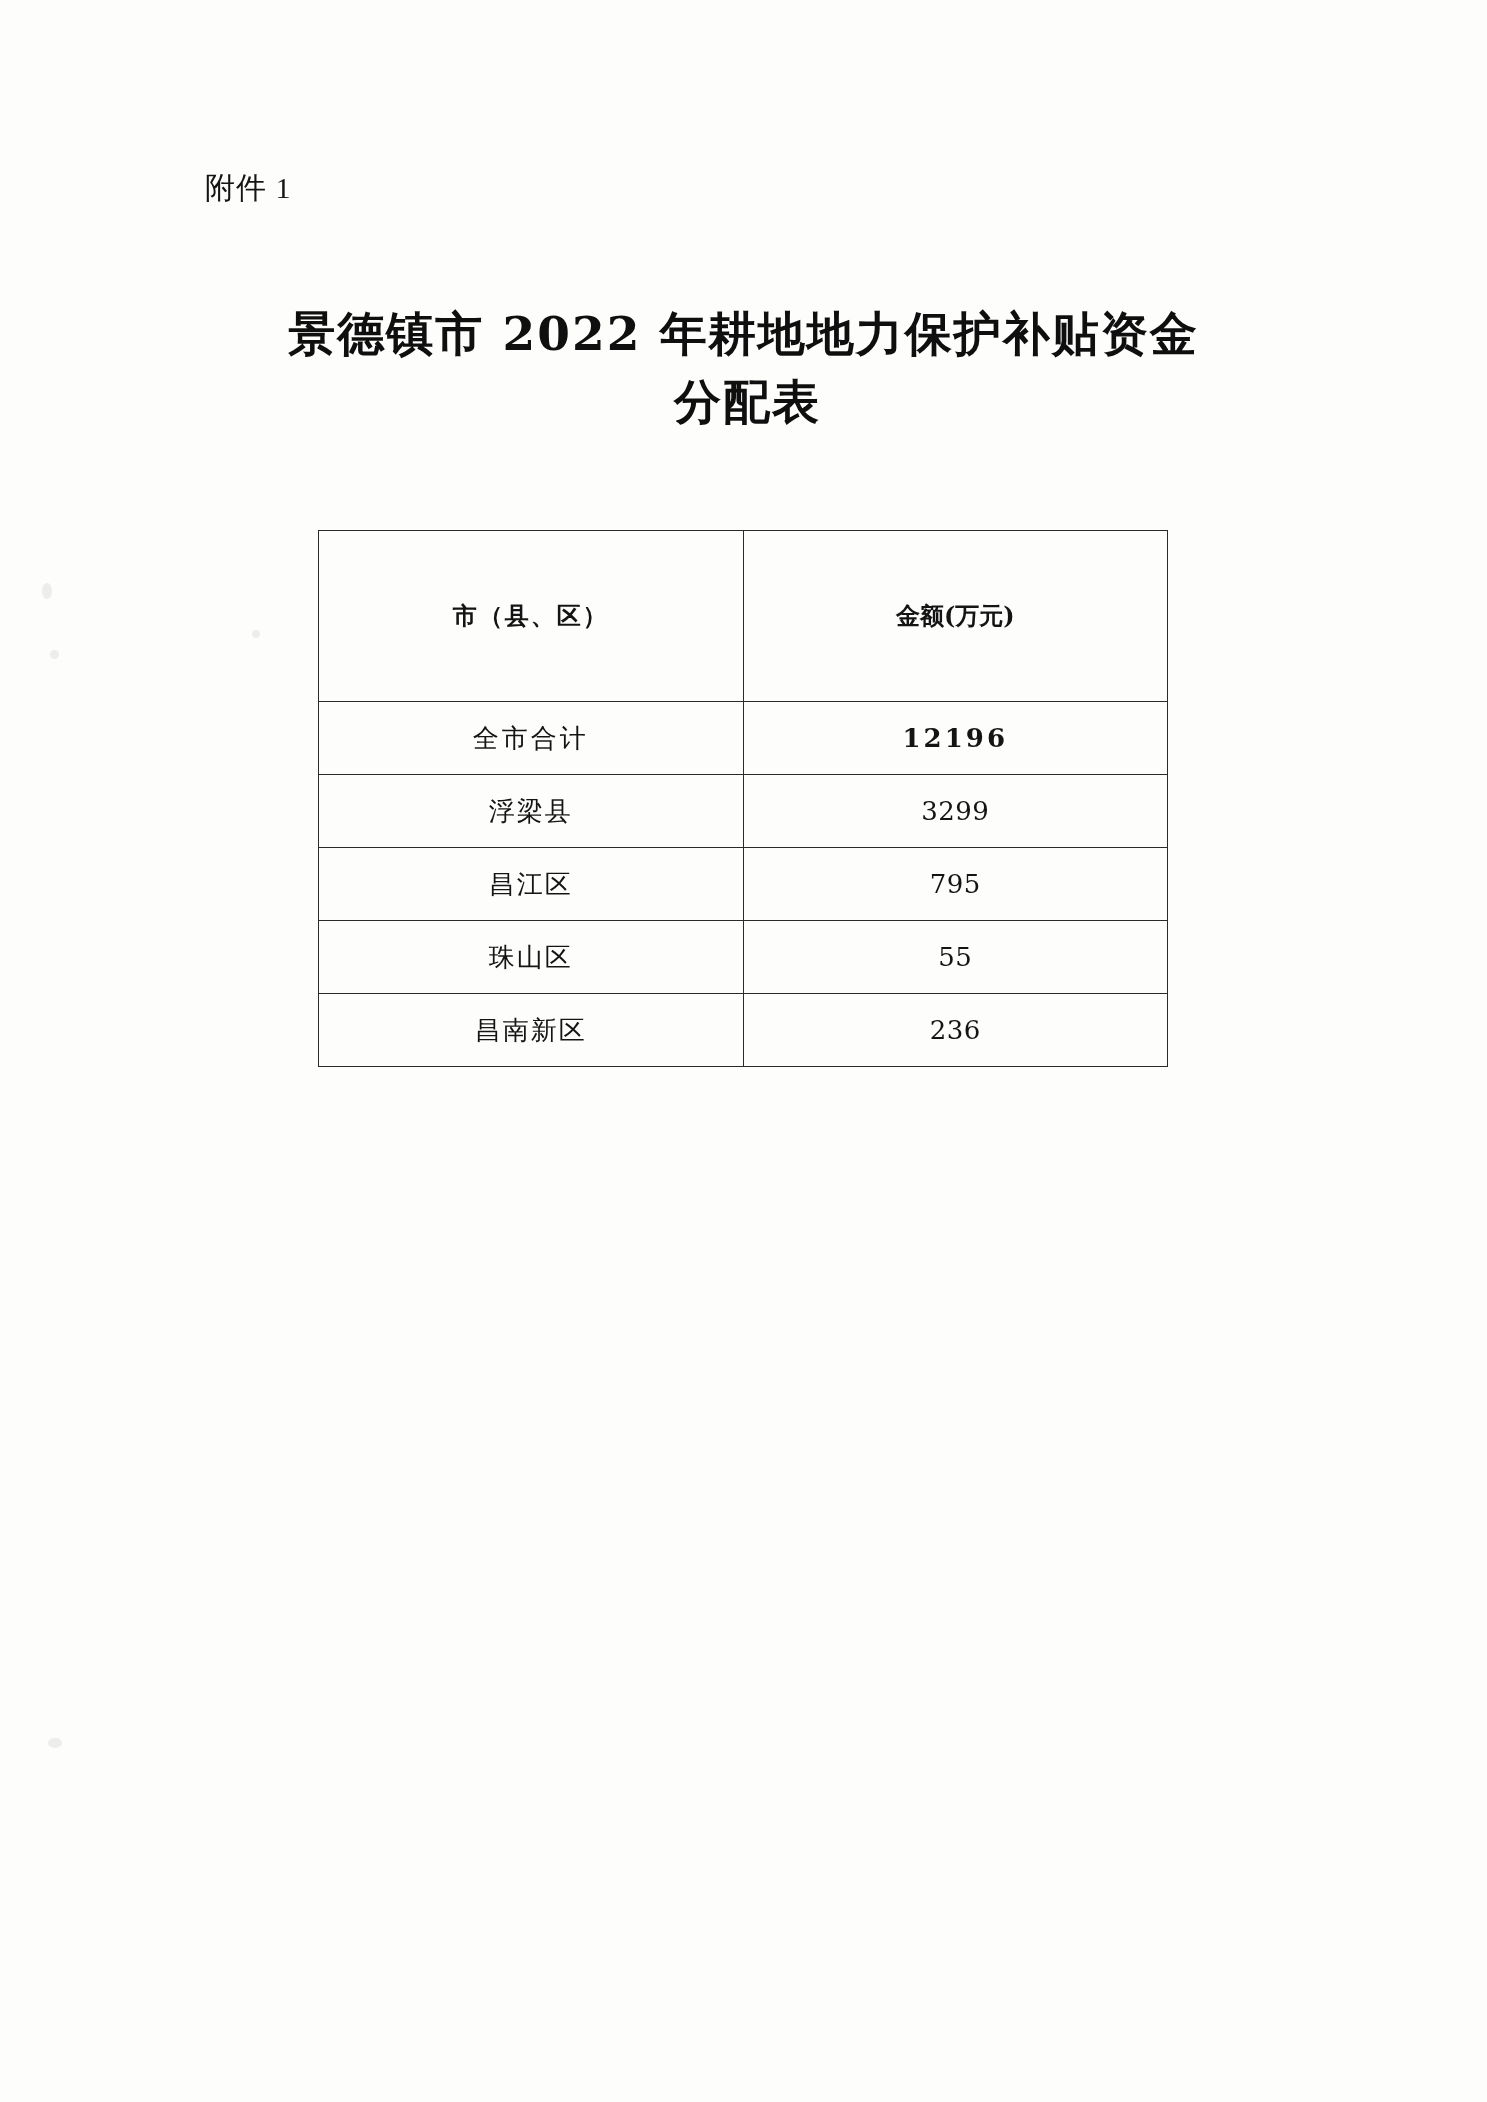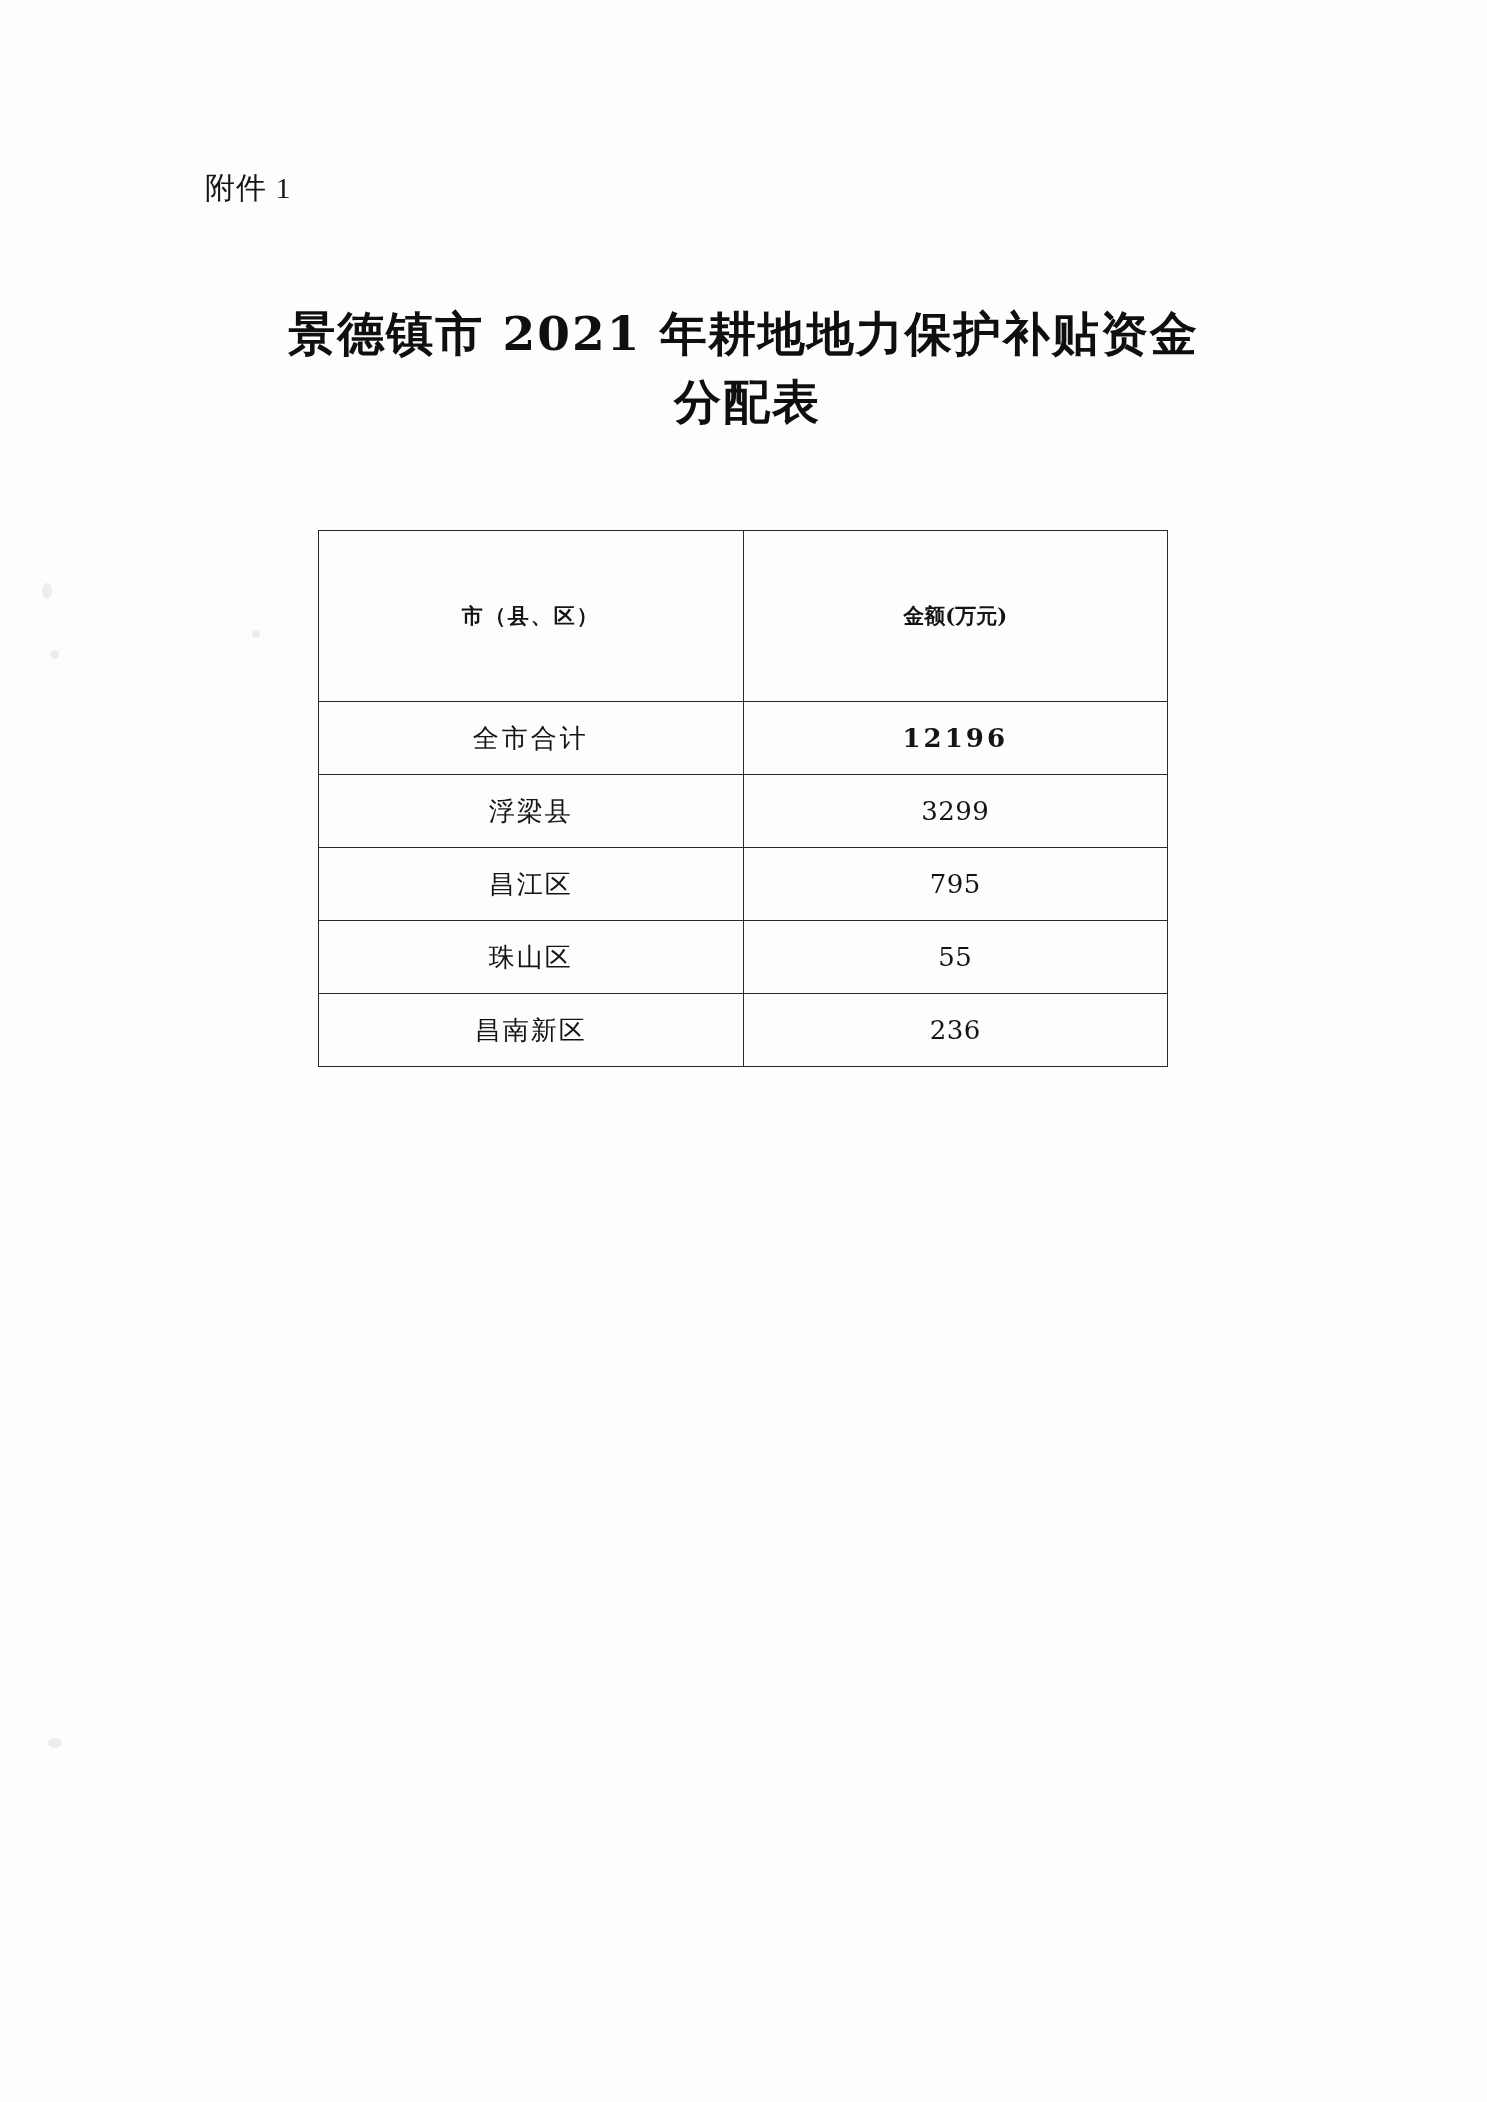--- a/index.html
+++ b/index.html
@@ -62,21 +62,21 @@
     table-layout: fixed;
   }
   table.alloc td, table.alloc th {
     border: 1.5px solid #2a2a2a;
     text-align: center;
     font-family: "DejaVu Serif", serif;
     color: #141414;
   }
   table.alloc th {
     height: 168px;
-    font-size: 21px;
+    font-size: 24px;
     font-weight: bold;
     letter-spacing: 2px;
   }
   table.alloc th.col-amount {
     letter-spacing: 0px;
   }
   table.alloc td {
     height: 70px;
     font-size: 26px;
     letter-spacing: 2px;
@@ -104,21 +104,21 @@
   .s4 { left: 252px; top: 630px; width: 8px; height: 8px; }
 </style>
 </head>
 <body>
 
 <div class="page">
 
   <div class="attachment-label">附件 1</div>
 
   <div class="doc-title">
-    <span class="line1">景德镇市 2021 年耕地地力保护补贴资金</span>
+    <span class="line1">景德镇市 2022 年耕地地力保护补贴资金</span>
     <span class="line2">分配表</span>
   </div>
 
   <div class="table-wrap">
     <table class="alloc">
       <thead>
         <tr>
           <th class="col-region">市（县、区）</th>
           <th class="col-amount">金额(万元)</th>
         </tr>

